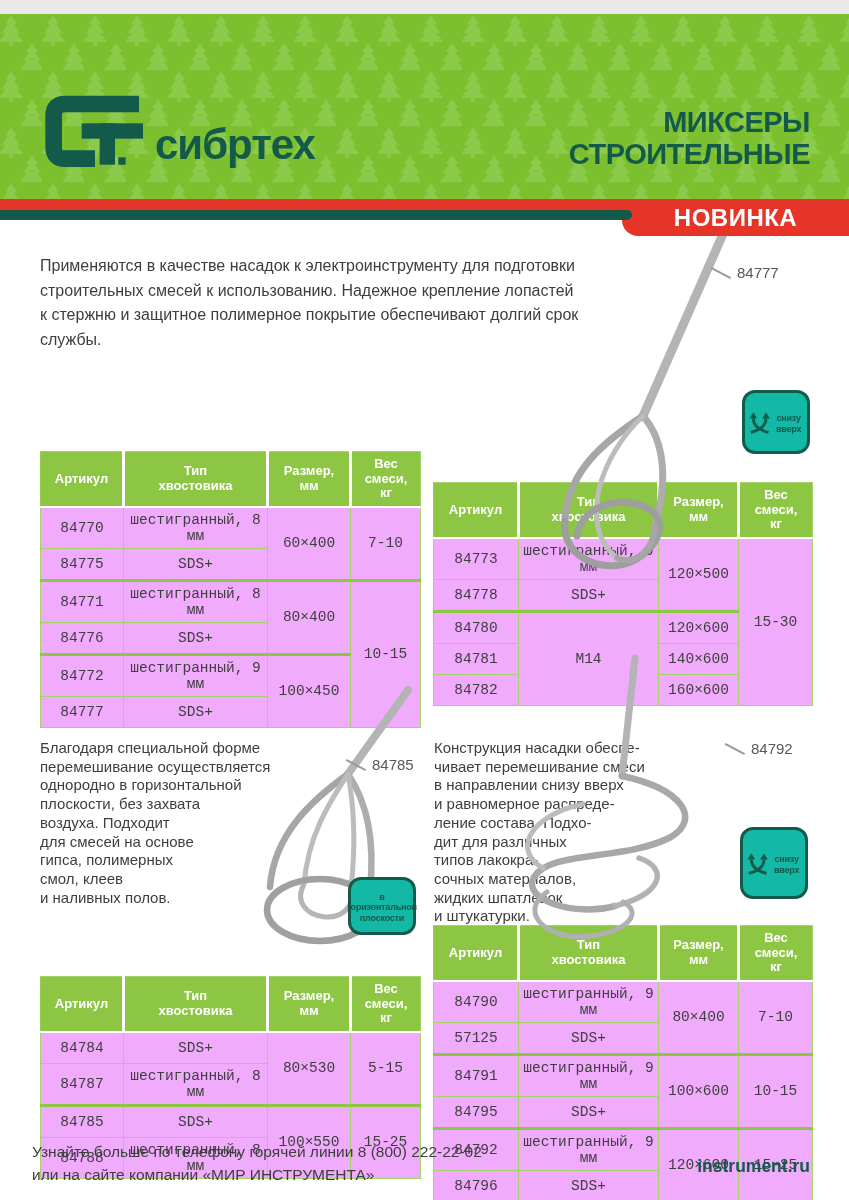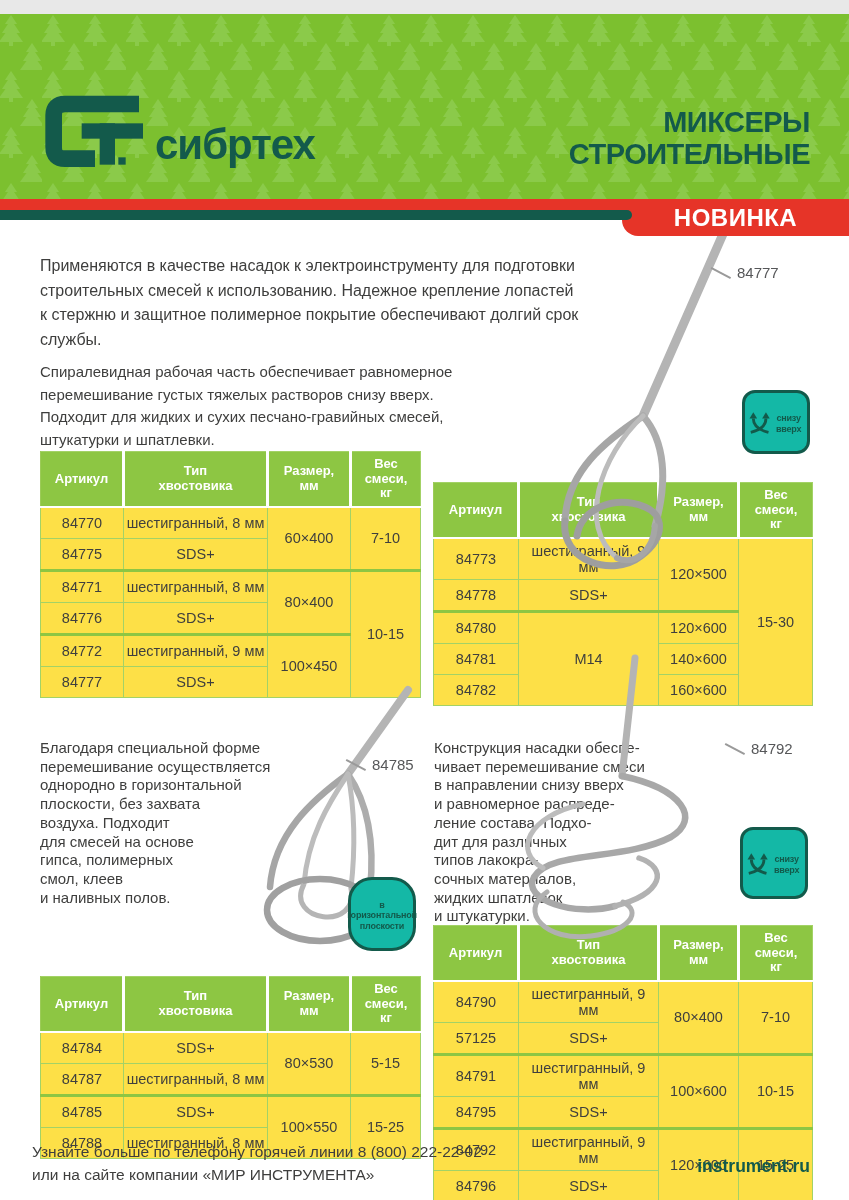--- a/index.html
+++ b/index.html
@@ -25,21 +25,21 @@
   .section-heading{position:absolute;color:#135a4b;font-weight:bold;font-size:22px;line-height:25px;letter-spacing:-0.3px;}
   .section-desc{position:absolute;font-size:15px;line-height:22.5px;}
   .section-desc.tight{line-height:18.7px;}
   
   table.spec{position:absolute;border-collapse:collapse;background:#fff;table-layout:fixed;}
   table.spec th{background:#8dc643;color:#ffffff;font-size:13px;font-weight:bold;line-height:14.5px;
     white-space:pre-line;text-align:center;vertical-align:middle;padding:5px 2px;
     border-left:3px solid #ffffff;border-bottom:2px solid #ffffff;}
   table.spec th:first-child{border-left:1.5px solid #9ccb58;}
   table.spec td{border:1.5px solid #a3d266;font-size:14.5px;color:#3f3f3e;text-align:center;
-    vertical-align:middle;padding:4px 2px;height:22px;background:#fde047;}
+    vertical-align:middle;padding:4px 2px;height:22px;background:#f0abfc;font-family:Liberation Mono, monospace;}
   table.spec{border:1.5px solid #a3d266;}
   table.spec tr.group-start td{border-top:3px solid #8dc643;}
   
   .callout{position:absolute;font-size:15px;color:#565759;z-index:5;display:flex;align-items:center;}
   .callout .line{display:inline-block;width:22px;height:1.5px;background:#9a9a9a;margin-right:5px;transform:rotate(28deg);}
   .dir-badge{position:absolute;background:#14b8a6;border:3px solid #135a4b;border-radius:13px;z-index:6;
     display:flex;flex-direction:row;align-items:center;justify-content:center;box-sizing:border-box;padding:4px 2px 3px;}
   .dir-badge .caption{font-size:9px;font-weight:bold;color:#135a4b;text-align:center;line-height:1.15;white-space:pre-line;margin-top:2px;letter-spacing:-0.2px;}
   
   .mixer{position:absolute;z-index:1;}
@@ -78,24 +78,20 @@
 СТРОИТЕЛЬНЫЕ</div>
   </div>
   <div class="stripe-red"></div>
   <div class="stripe-dark"></div>
   <div class="novinka">НОВИНКА</div>
 
   <p class="intro prewrap">Применяются в качестве насадок к электроинструменту для подготовки
 строительных смесей к использованию. Надежное крепление лопастей
 к стержню и защитное полимерное покрытие обеспечивают долгий срок службы.</p>
 
-  <p class="section-desc prewrap" style="left:40px;top:332px;">Спиралевидная рабочая часть обеспечивает равномерное
-перемешивание густых тяжелых растворов снизу вверх.
-Подходит для жидких и сухих песчано-гравийных смесей,
-штукатурки и шпатлевки.</p>
 
   <svg class="mixer" style="left:505px;top:212px;" width="260" height="355" viewBox="0 0 260 355">
     <path d="M218 8 L138 190" stroke="#b4b4b4" stroke-width="9" stroke-linecap="round" fill="none"></path>
     <path d="M138 190 C 100 215 62 245 60 295" stroke="#a6a6a6" stroke-width="7" stroke-linecap="round" fill="none"></path>
     <path d="M138 190 C 160 215 163 255 150 300" stroke="#adadad" stroke-width="7" stroke-linecap="round" fill="none"></path>
     <path d="M138 190 C 95 230 72 300 112 332" stroke="#bcbcbc" stroke-width="5" stroke-linecap="round" fill="none"></path>
     <path d="M60 295 C 55 335 108 352 136 330 C 162 310 158 288 140 281 C 110 269 76 282 72 310" stroke="#9e9e9e" stroke-width="7" stroke-linecap="round" fill="none"></path>
     <path d="M150 300 C 148 325 130 340 112 332" stroke="#a6a6a6" stroke-width="6" stroke-linecap="round" fill="none"></path>
   </svg>
   <div class="callout" style="left:710px;top:250px;">
@@ -223,21 +219,21 @@
     <path d="M136 92 C 155 120 163 160 158 208" stroke="#adadad" stroke-width="6.5" stroke-linecap="round" fill="none"></path>
     <path d="M136 92 C 116 122 96 155 92 202" stroke="#bcbcbc" stroke-width="5" stroke-linecap="round" fill="none"></path>
     <path d="M136 92 C 142 124 144 162 139 206" stroke="#bcbcbc" stroke-width="5" stroke-linecap="round" fill="none"></path>
     <ellipse cx="108" cy="228" rx="53" ry="31" stroke="#a0a0a0" stroke-width="6.5" fill="none"></ellipse>
     <path d="M92 202 C 72 240 148 250 139 206" stroke="#b5b5b5" stroke-width="5" fill="none"></path>
   </svg>
   <div class="callout" style="left:345px;top:742px;">
     <span class="line"></span>
     <span>84785</span>
   </div>
-  <div class="dir-badge" style="left:348px;top:863px;width:68px;height:74px;border-radius:24px;">
+  <div class="dir-badge" style="left:348px;top:863px;width:68px;height:58px;">
     <svg width="42" height="36" viewBox="0 0 44 36">
       <path d="M36 6 C 24 6 20 26 10 26" stroke="#135a4b" stroke-width="4.5" fill="none"></path>
       <path d="M8 6 C 20 6 24 26 34 26" stroke="#135a4b" stroke-width="4.5" fill="none"></path>
       <polygon points="0,26 10,20 10,32" fill="#135a4b"></polygon>
       <polygon points="44,26 34,20 34,32" fill="#135a4b"></polygon>
     </svg>
     <div class="caption">в горизонтальной
 плоскости</div>
   </div>
 

